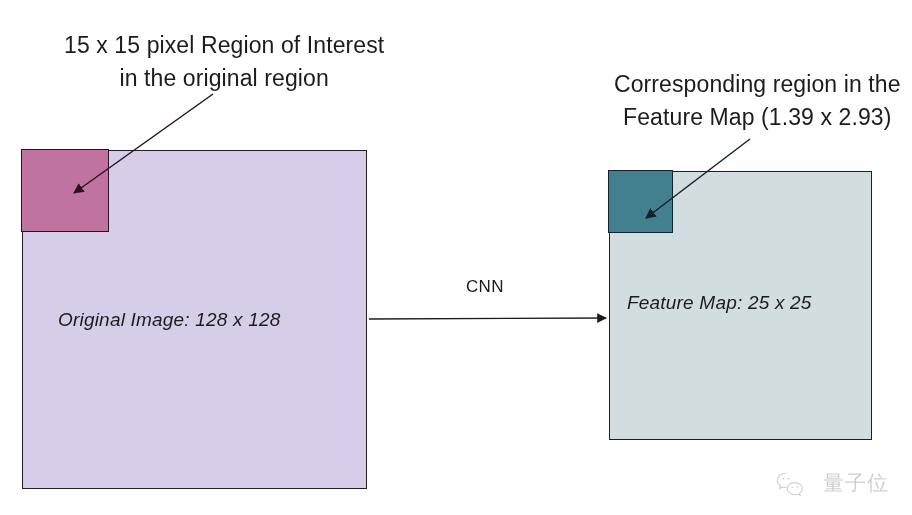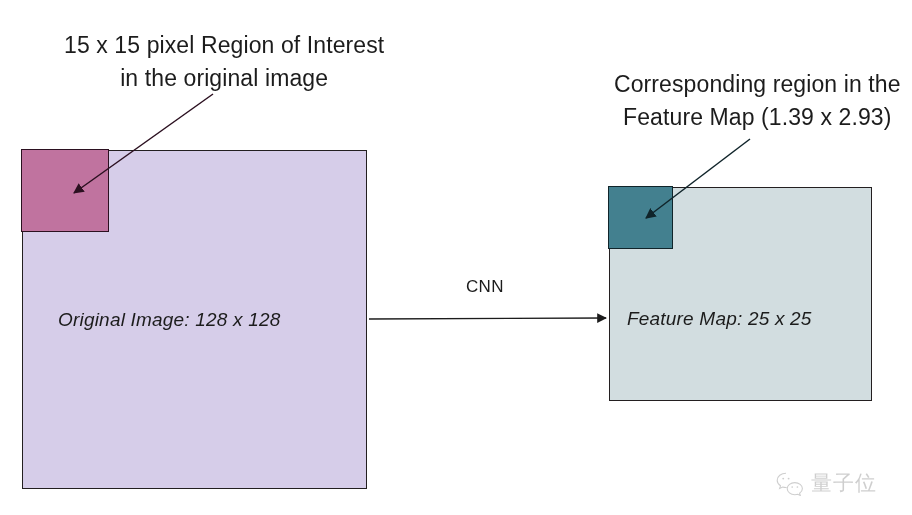--- a/index.html
+++ b/index.html
@@ -42,23 +42,23 @@
   }
   #original-image-box {
     left: 22px;
     top: 150px;
     width: 345px;
     height: 339px;
     background: #d6cde9;
   }
   #feature-map-box {
     left: 609px;
-    top: 187px;
+    top: 171px;
     width: 263px;
-    height: 214px;
+    height: 269px;
     background: #d2dde0;
   }
 
   
   .sub-region {
     position: absolute;
     box-sizing: border-box;
     border: 1.6px solid #2b1020;
   }
   #roi-region {
@@ -110,39 +110,39 @@
 
   
   #watermark {
     position: absolute;
     left: 775px;
     top: 463px;
     width: 122px;
     height: 40px;
     display: flex;
     align-items: center;
-    gap: 6px;
+    gap: 18px;
     opacity: 0.42;
   }
   #watermark .wm-text {
     font-size: 21px;
     color: #8d8d8d;
     letter-spacing: 1px;
     font-family: "DejaVu Sans", sans-serif;
   }
   #watermark .wm-icon { flex: 0 0 auto; }
 </style>
 </head>
 <body>
 
 <div id="canvas">
 
   <div class="label-block" id="roi-label">
     <span class="ln ln1">15 x 15 pixel Region of Interest</span>
-    <span class="ln ln2">in the original image</span>
+    <span class="ln ln2">in the original region</span>
   </div>
 
   <div class="label-block" id="fm-label">
     <span class="ln ln1">Corresponding region in the</span>
     <span class="ln ln2">Feature Map (1.39 x 2.93)</span>
   </div>
 
   <div class="big-box" id="original-image-box">
     <div class="sub-region" id="roi-region"></div>
     <div class="box-caption" id="original-image-caption">Original Image: 128 x 128</div>

